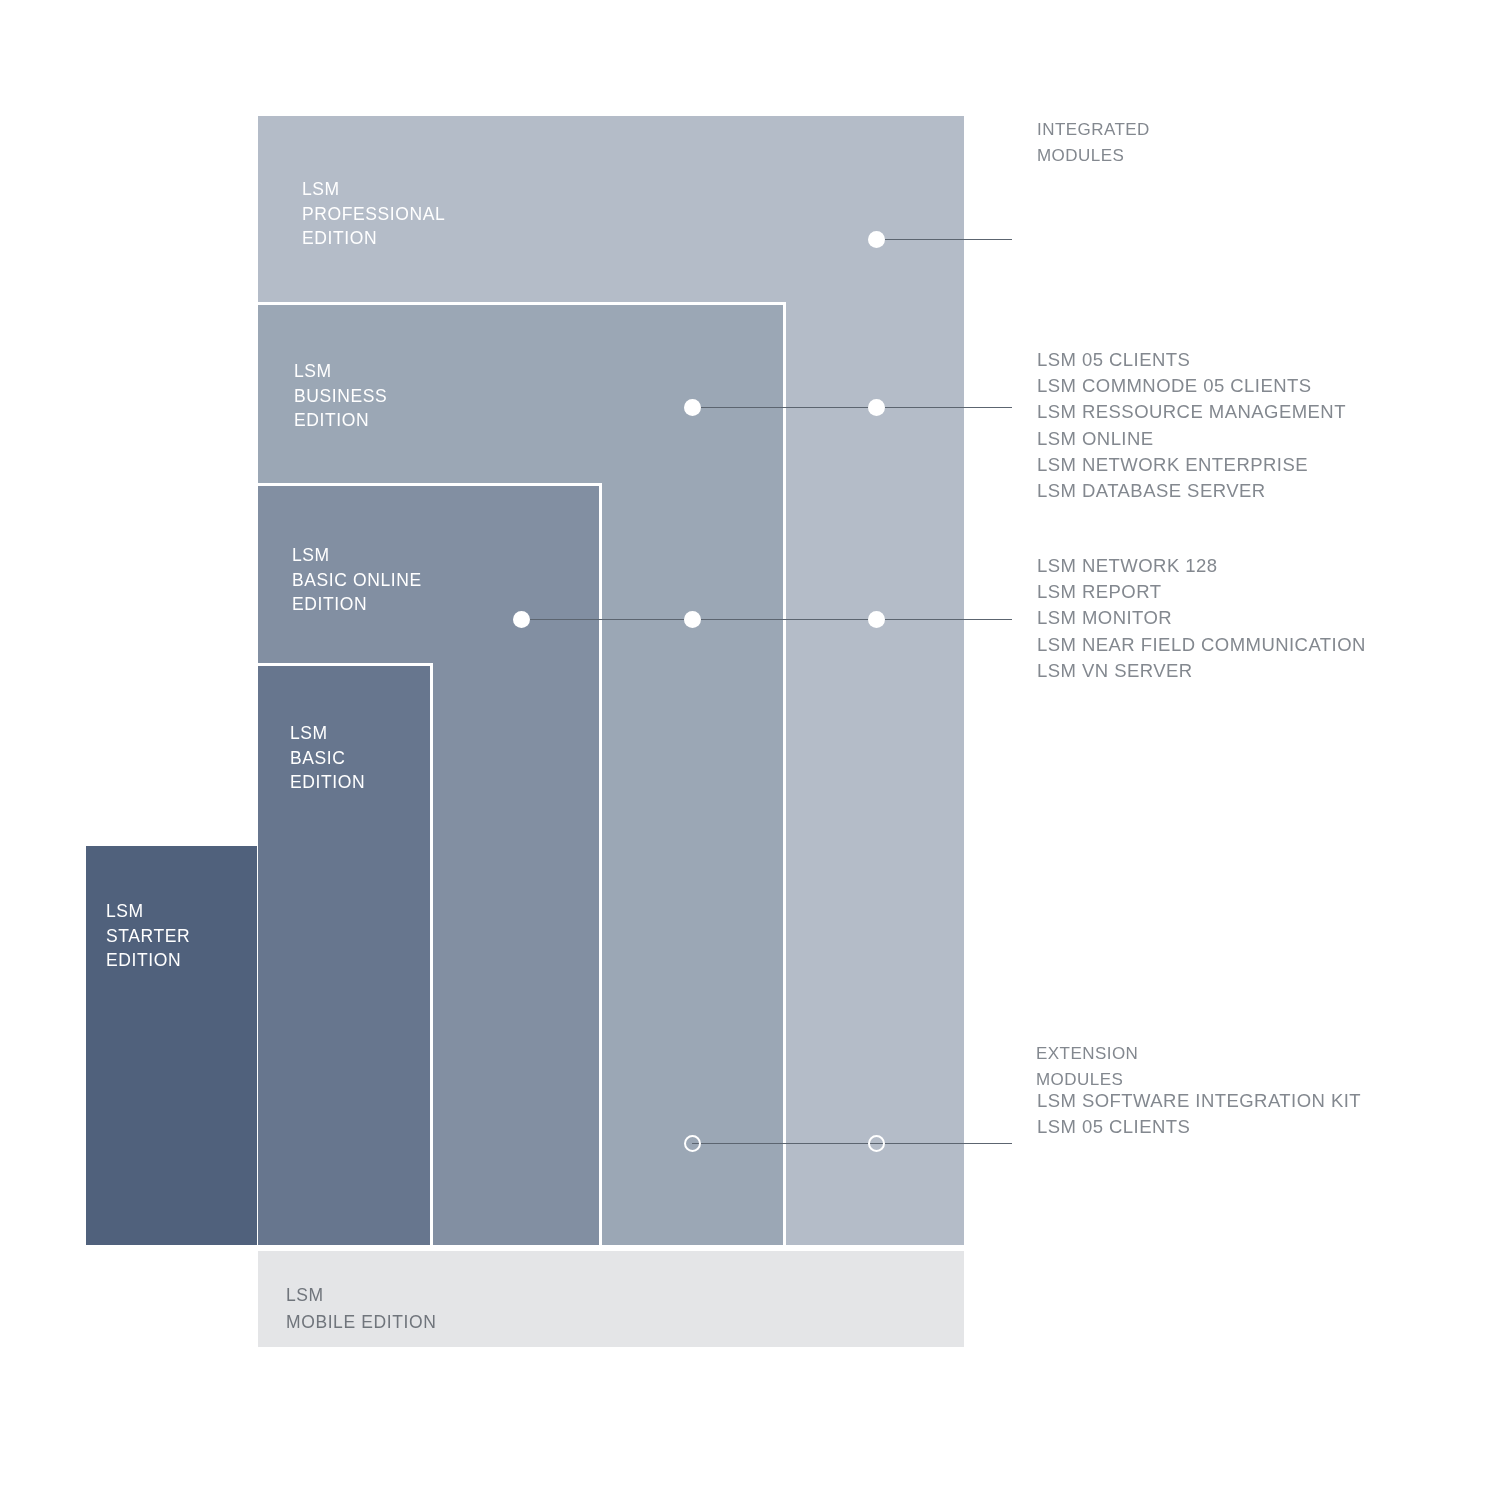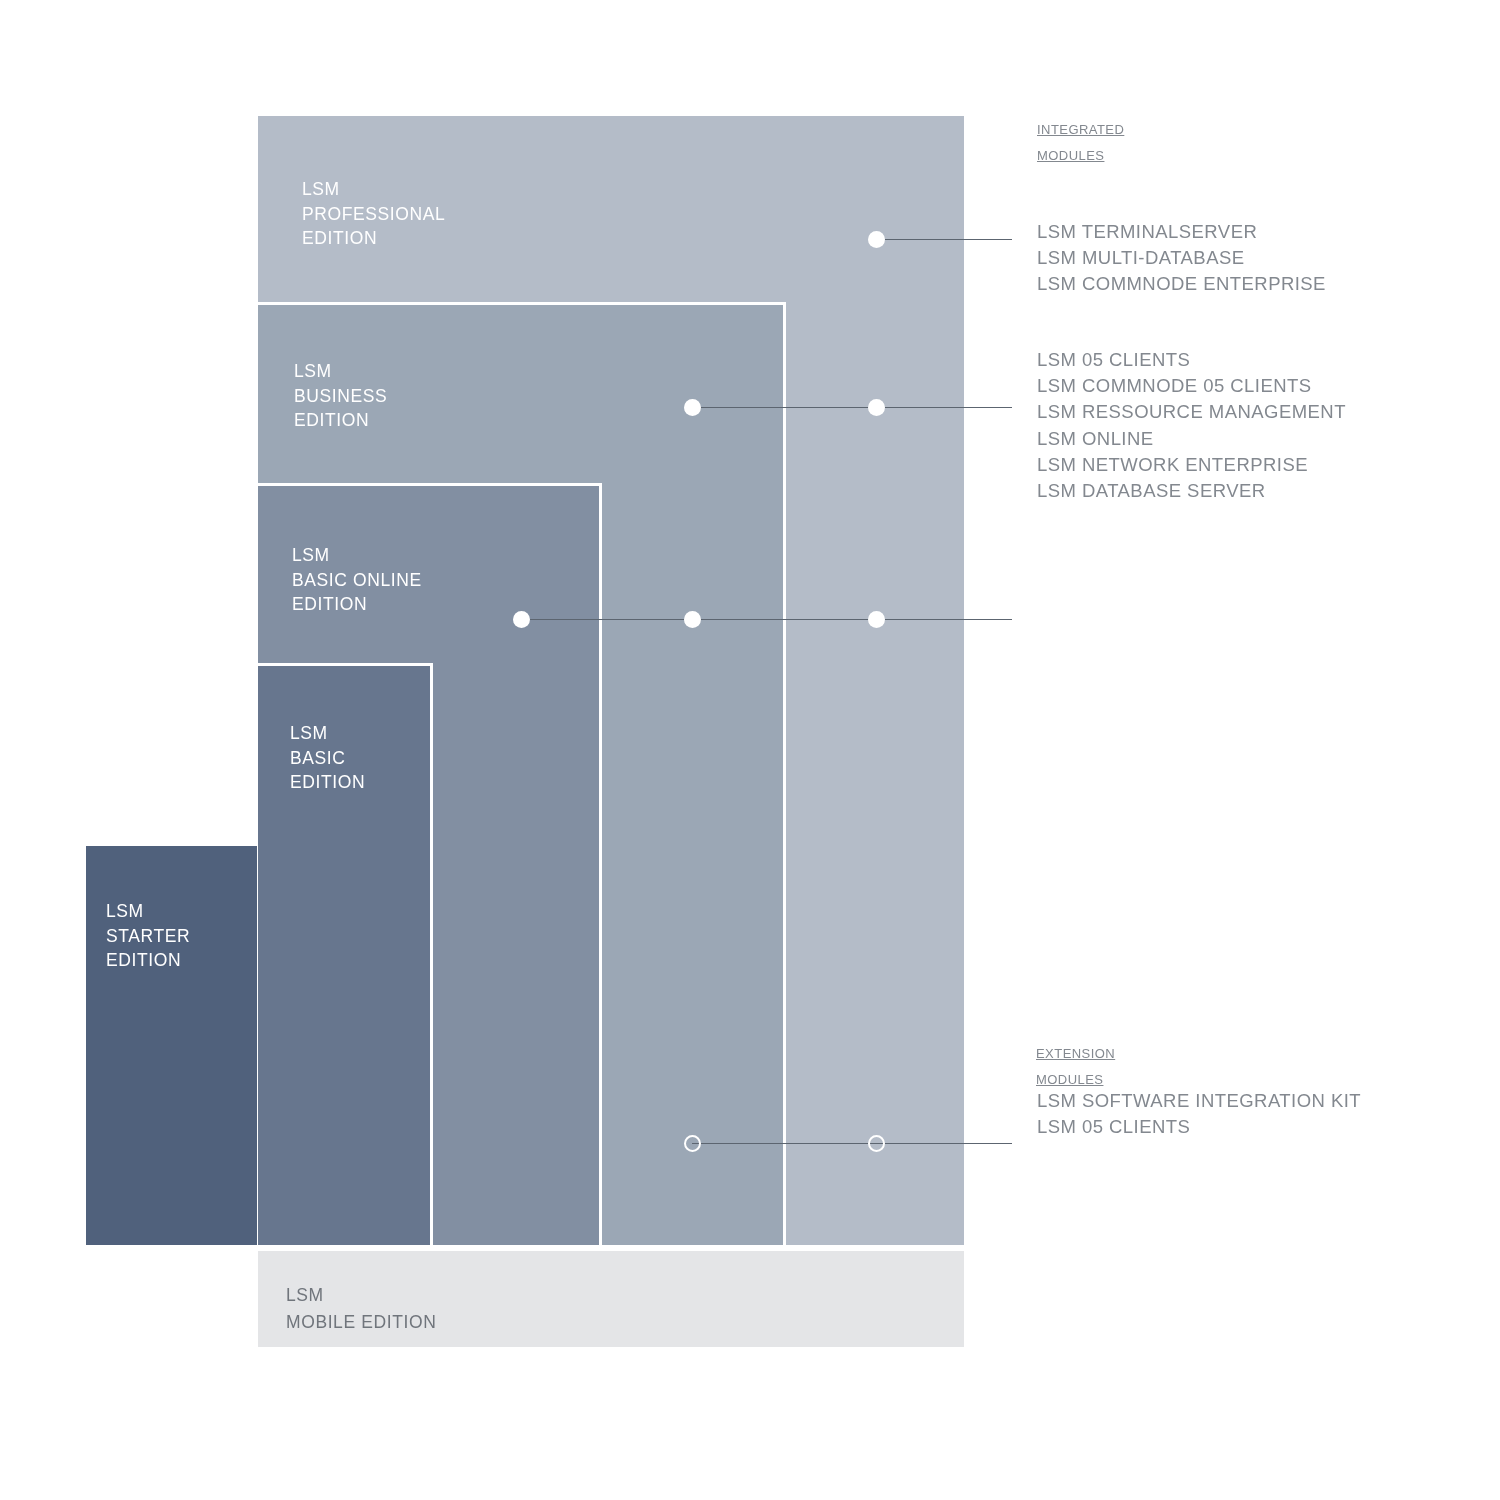--- a/index.html
+++ b/index.html
@@ -70,26 +70,25 @@
     color: #83888f;
     font-size: 18.5px;
     line-height: 26.2px;
     letter-spacing: 0.45px;
     white-space: pre-line;
     font-weight: 400;
   }
   .group-heading {
     position: absolute;
     color: #83888f;
-    font-size: 13px;
+    font-size: 17px;
     line-height: 26.2px;
     letter-spacing: 0.45px;
     white-space: pre-line;
     font-weight: 400;
-    text-decoration: underline;
   }
 </style>
 </head>
 <body>
 
 <div id="stage">
 
   <div class="bar" style="left:258px; top:116px; width:706px; height:1129px; background:#b4bcc8;"></div>
 
   <div class="bar" style="left:258px; top:302px; width:528px; height:943px; background:#9ba7b5; border-top:3px solid #fff; border-right:3px solid #fff;"></div>
@@ -126,38 +125,40 @@
 MOBILE EDITION</div>
 
   <div class="group-heading" style="left:1037px; top:117px;">INTEGRATED
 MODULES</div>
 
   <div class="group-heading" style="left:1036px; top:1041px;">EXTENSION
 MODULES</div>
 
   <div class="leader-line" style="left:876px; top:239px; width:136px;"></div>
   <div class="dot filled" style="left:867.5px; top:230.5px;"></div>
-  <div class="callout" style="left:1037px; top:219px;">LSM TERMINALSERVER
-LSM MULTI-DATABASE
-LSM COMMNODE ENTERPRISE</div>
 
   <div class="leader-line" style="left:692px; top:407px; width:320px;"></div>
   <div class="dot filled" style="left:683.5px; top:398.5px;"></div>
   <div class="dot filled" style="left:867.5px; top:398.5px;"></div>
   <div class="callout" style="left:1037px; top:347px;">LSM 05 CLIENTS
 LSM COMMNODE 05 CLIENTS
 LSM RESSOURCE MANAGEMENT
 LSM ONLINE
 LSM NETWORK ENTERPRISE
 LSM DATABASE SERVER</div>
 
   <div class="leader-line" style="left:521px; top:619px; width:491px;"></div>
   <div class="dot filled" style="left:512.5px; top:610.5px;"></div>
   <div class="dot filled" style="left:683.5px; top:610.5px;"></div>
   <div class="dot filled" style="left:867.5px; top:610.5px;"></div>
+  <div class="callout" style="left:1037px; top:553px;">LSM NETWORK 128
+LSM REPORT
+LSM MONITOR
+LSM NEAR FIELD COMMUNICATION
+LSM VN SERVER</div>
 
   <div class="leader-line" style="left:692px; top:1143px; width:320px;"></div>
   <div class="dot hollow" style="left:683.5px; top:1134.5px;"></div>
   <div class="dot hollow" style="left:867.5px; top:1134.5px;"></div>
   <div class="callout" style="left:1037px; top:1088px;">LSM SOFTWARE  INTEGRATION KIT
 LSM 05 CLIENTS</div>
 
 </div>
 
 </body></html>

